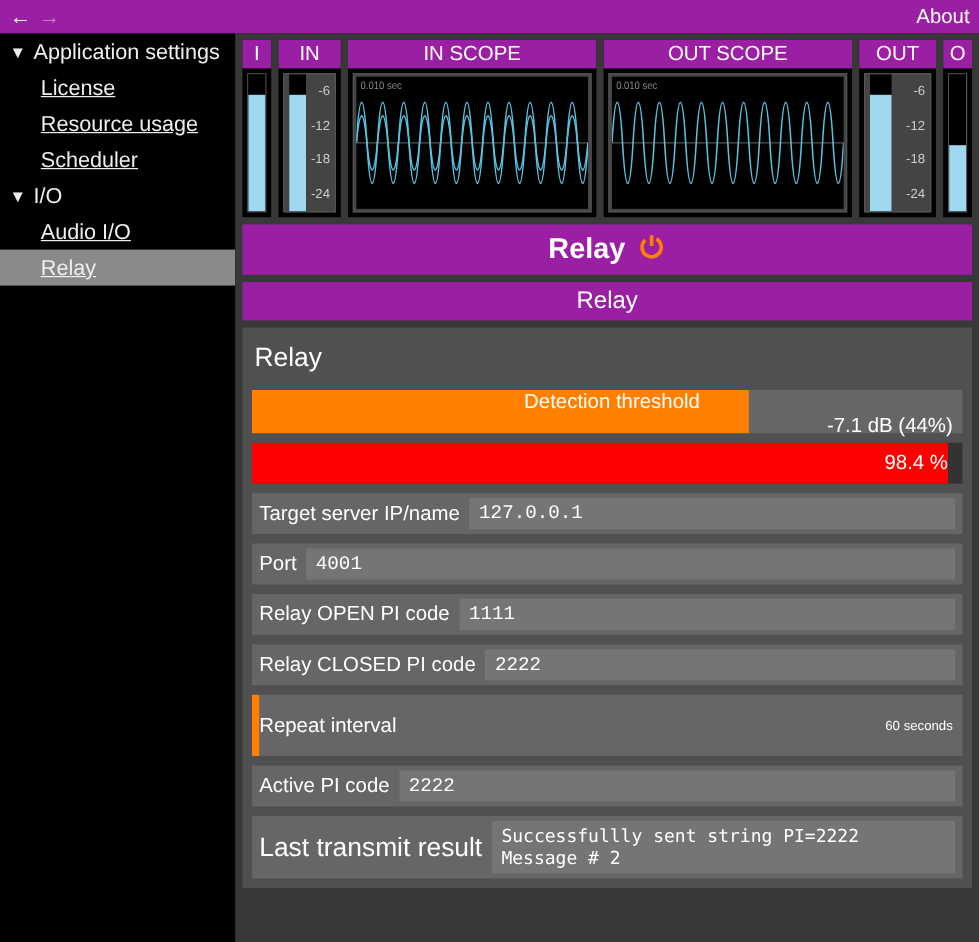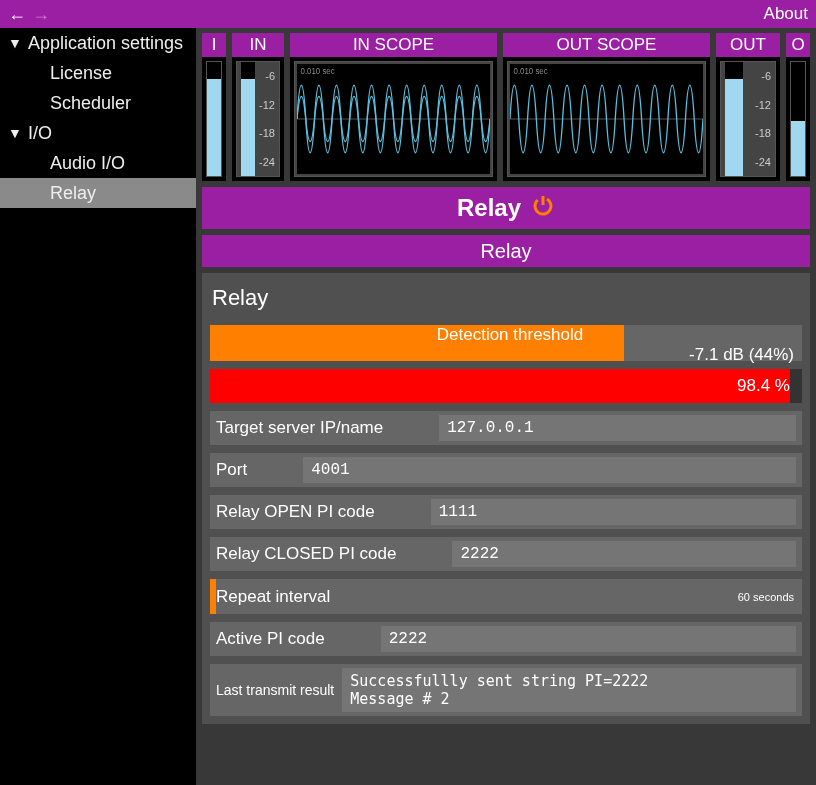--- a/index.html
+++ b/index.html
@@ -27,21 +27,21 @@
 .main { display: flex; height: calc(100% - 28px); }
 
 .sidebar {
   width: 196px; background: #000;
 }
 .side-item {
   height: 30px; display: flex; align-items: center;
   padding-left: 8px; font-size: 18px; color: #eee;
   cursor: pointer;
 }
-.side-item.child { padding-left: 50px; }
+.side-item.child { padding-left: 34px; text-decoration: underline; }
 .side-item.selected { background: #8a8a8a; }
 .side-chevron {
   width: 20px; display: inline-block;
   font-size: 14px;
 }
 
 .content {
   flex: 1; background: #383838;
   padding: 5px 6px;
   display: flex; flex-direction: column; gap: 6px;
@@ -130,46 +130,45 @@
 }
 .red-fill {
   position: absolute; left: 0; top: 0; bottom: 0;
   background: #ff0000;
 }
 .red-value { margin-left: auto; padding-right: 12px; position: relative; z-index: 1; font-size: 17px; }
 
 .field-row {
   background: #666; display: flex; align-items: center;
   padding: 4px 6px;
-  gap: 48px;
 }
 .field-label { font-size: 17px; padding-right: 8px; }
 .field-value {
   background: #757575;
   padding: 4px 8px;
   font-family: Liberation Mono, monospace;
   font-size: 16px;
   flex: 1;
 }
 
 .interval-row {
-  height: 35px; background: #666;
+  height: 51px; background: #666;
   position: relative; display: flex; align-items: center;
 }
 .interval-tick {
   position: absolute; left: 0; top: 0; bottom: 0; width: 6px;
   background: #ff7f00;
 }
 .interval-label { position: relative; padding-left: 6px; font-size: 17px; }
 .interval-value { margin-left: auto; padding-right: 8px; font-size: 11px; }
 
 .result-row {
   background: #666; display: flex; padding: 4px 6px;
 }
-.result-label { font-size: 14px; padding-right: 8px; align-self: center; }
+.result-label { font-size: 22px; padding-right: 8px; align-self: center; }
 .result-value {
   background: #757575; flex: 1;
   font-family: "Consolas", monospace;
   font-size: 15px; padding: 4px 8px;
   white-space: pre-wrap;
 }
 </style>
 </head>
 <body>
 
@@ -182,20 +181,21 @@
   <span class="about-link">About</span>
 </div>
 
 <div class="main">
   <div class="sidebar">
     <div class="side-item">
       <span class="side-chevron">▼</span>
       <span>Application settings</span>
     </div>
     <div class="side-item child">License</div>
+    <div class="side-item child">Resource usage</div>
     <div class="side-item child">Scheduler</div>
 
     <div class="side-item">
       <span class="side-chevron">▼</span>
       <span>I/O</span>
     </div>
     <div class="side-item child">Audio I/O</div>
     <div class="side-item child selected">Relay</div>
   </div>
 

